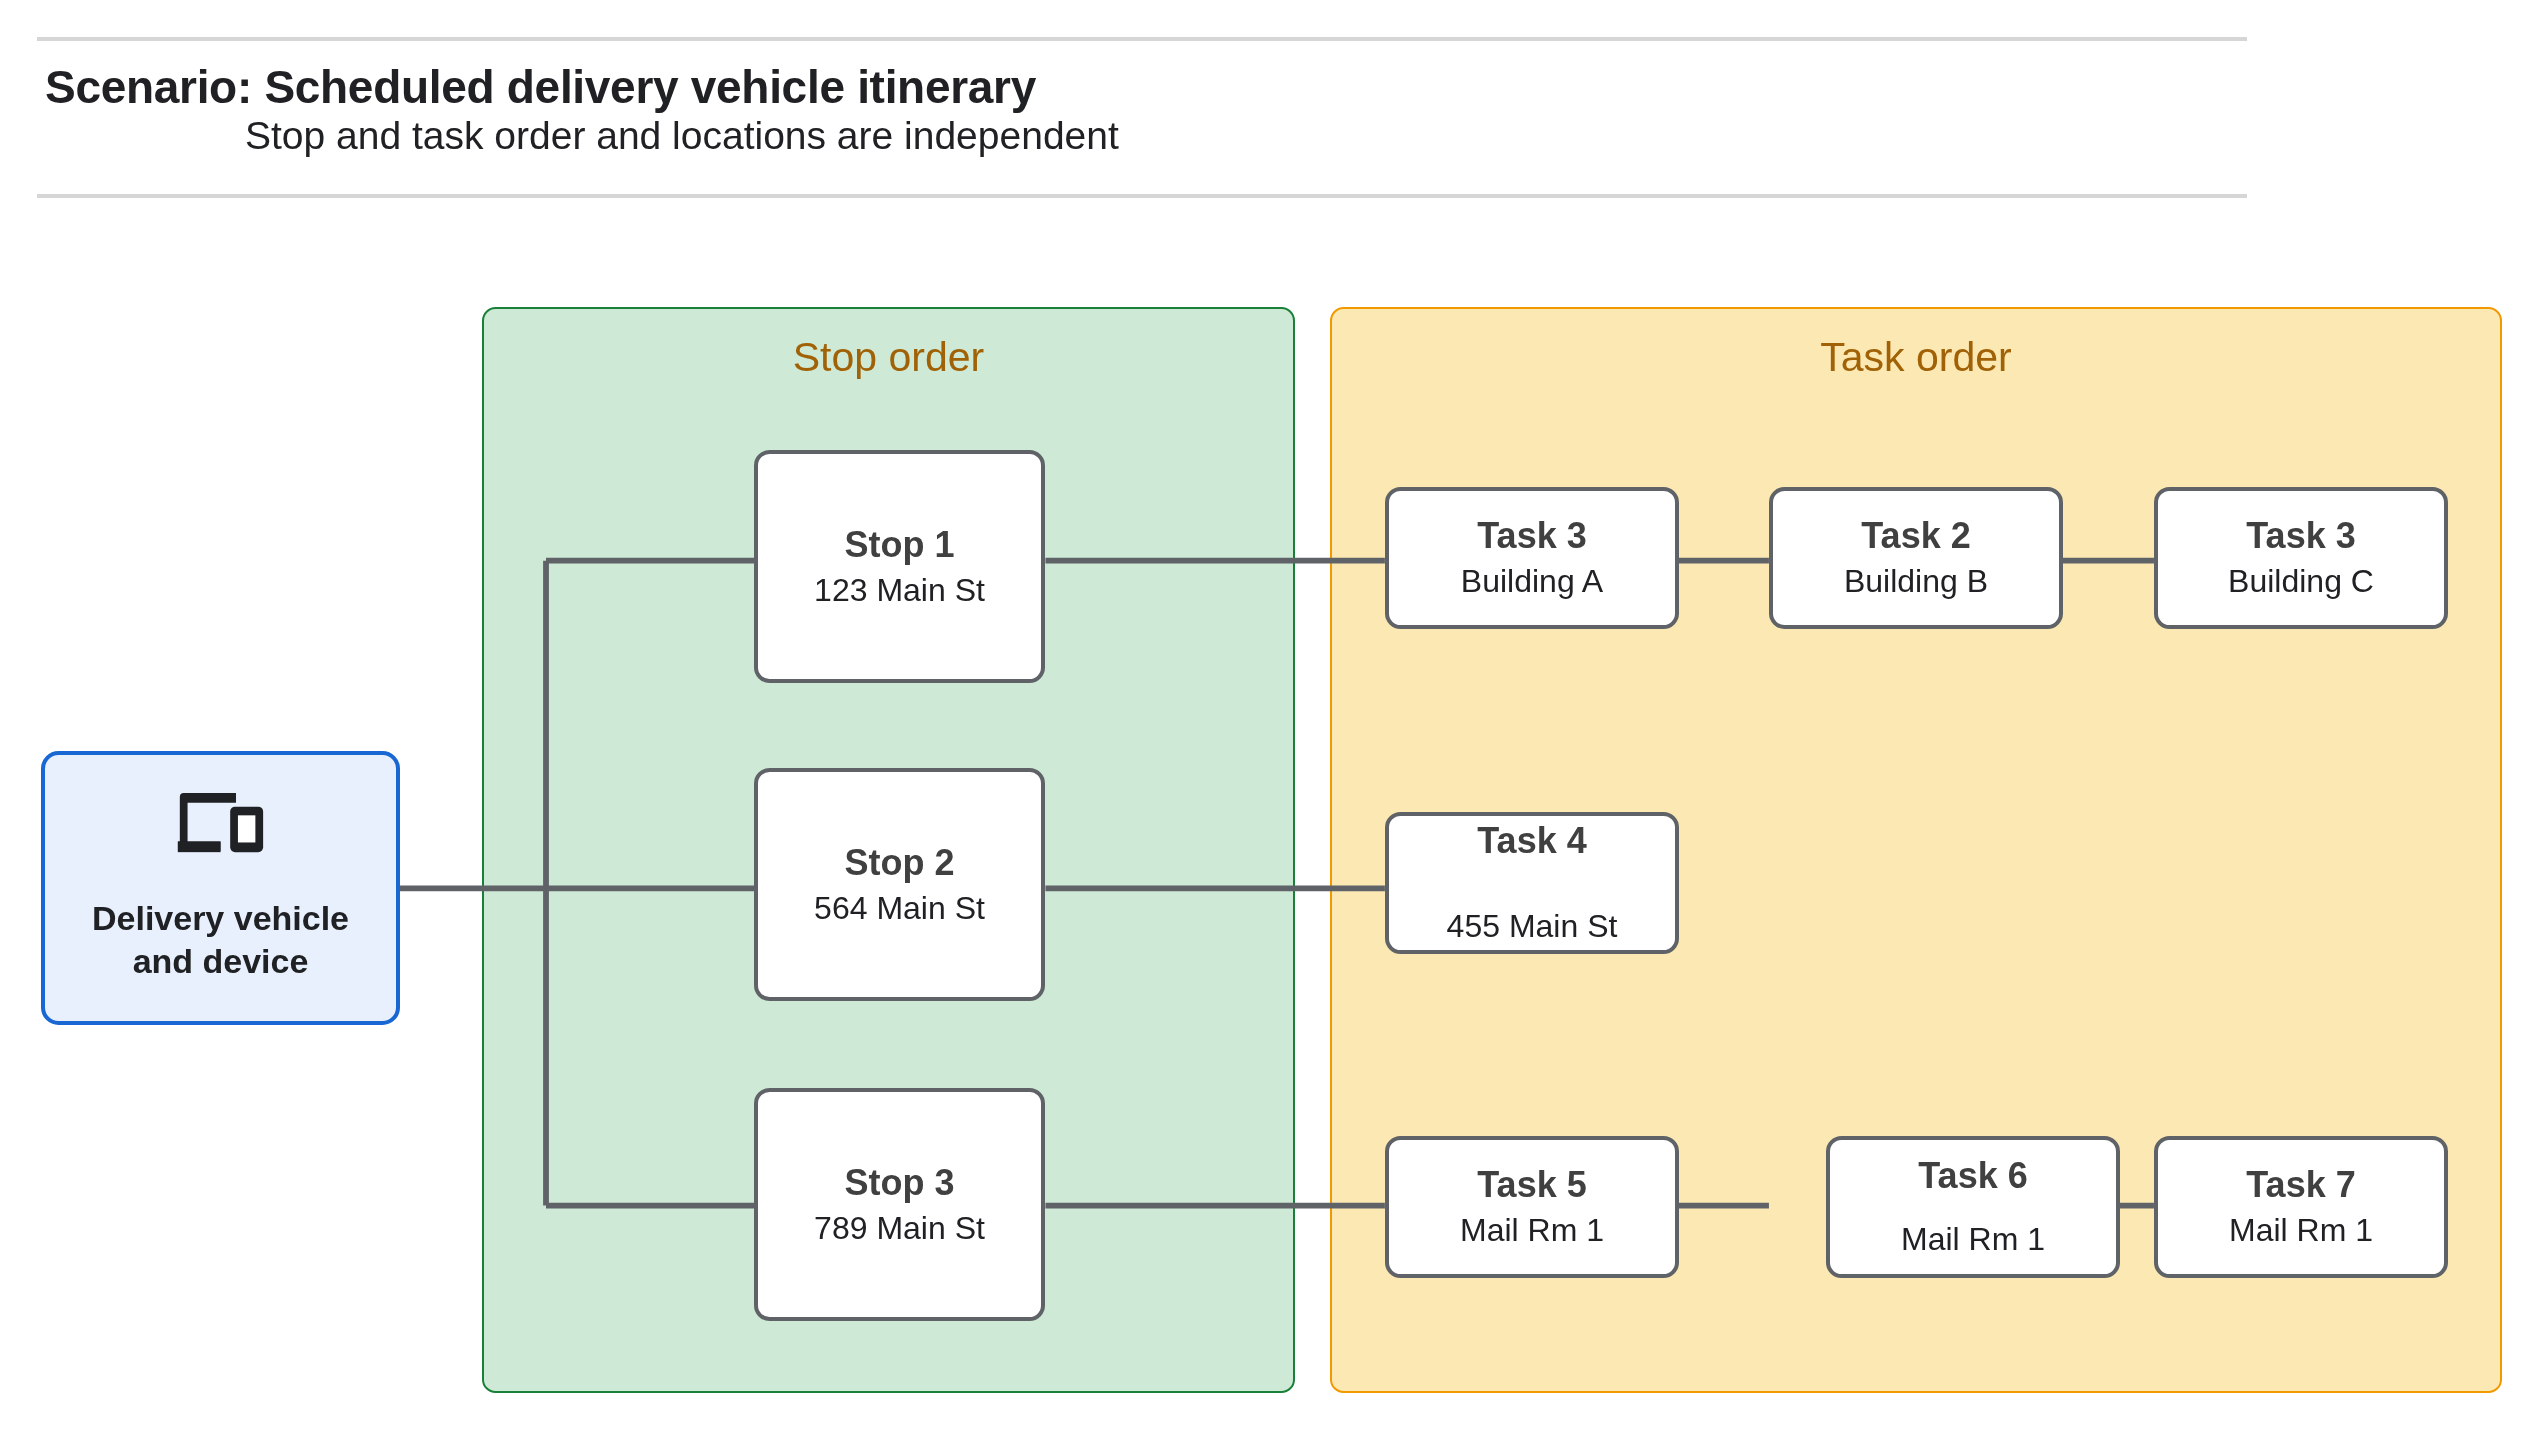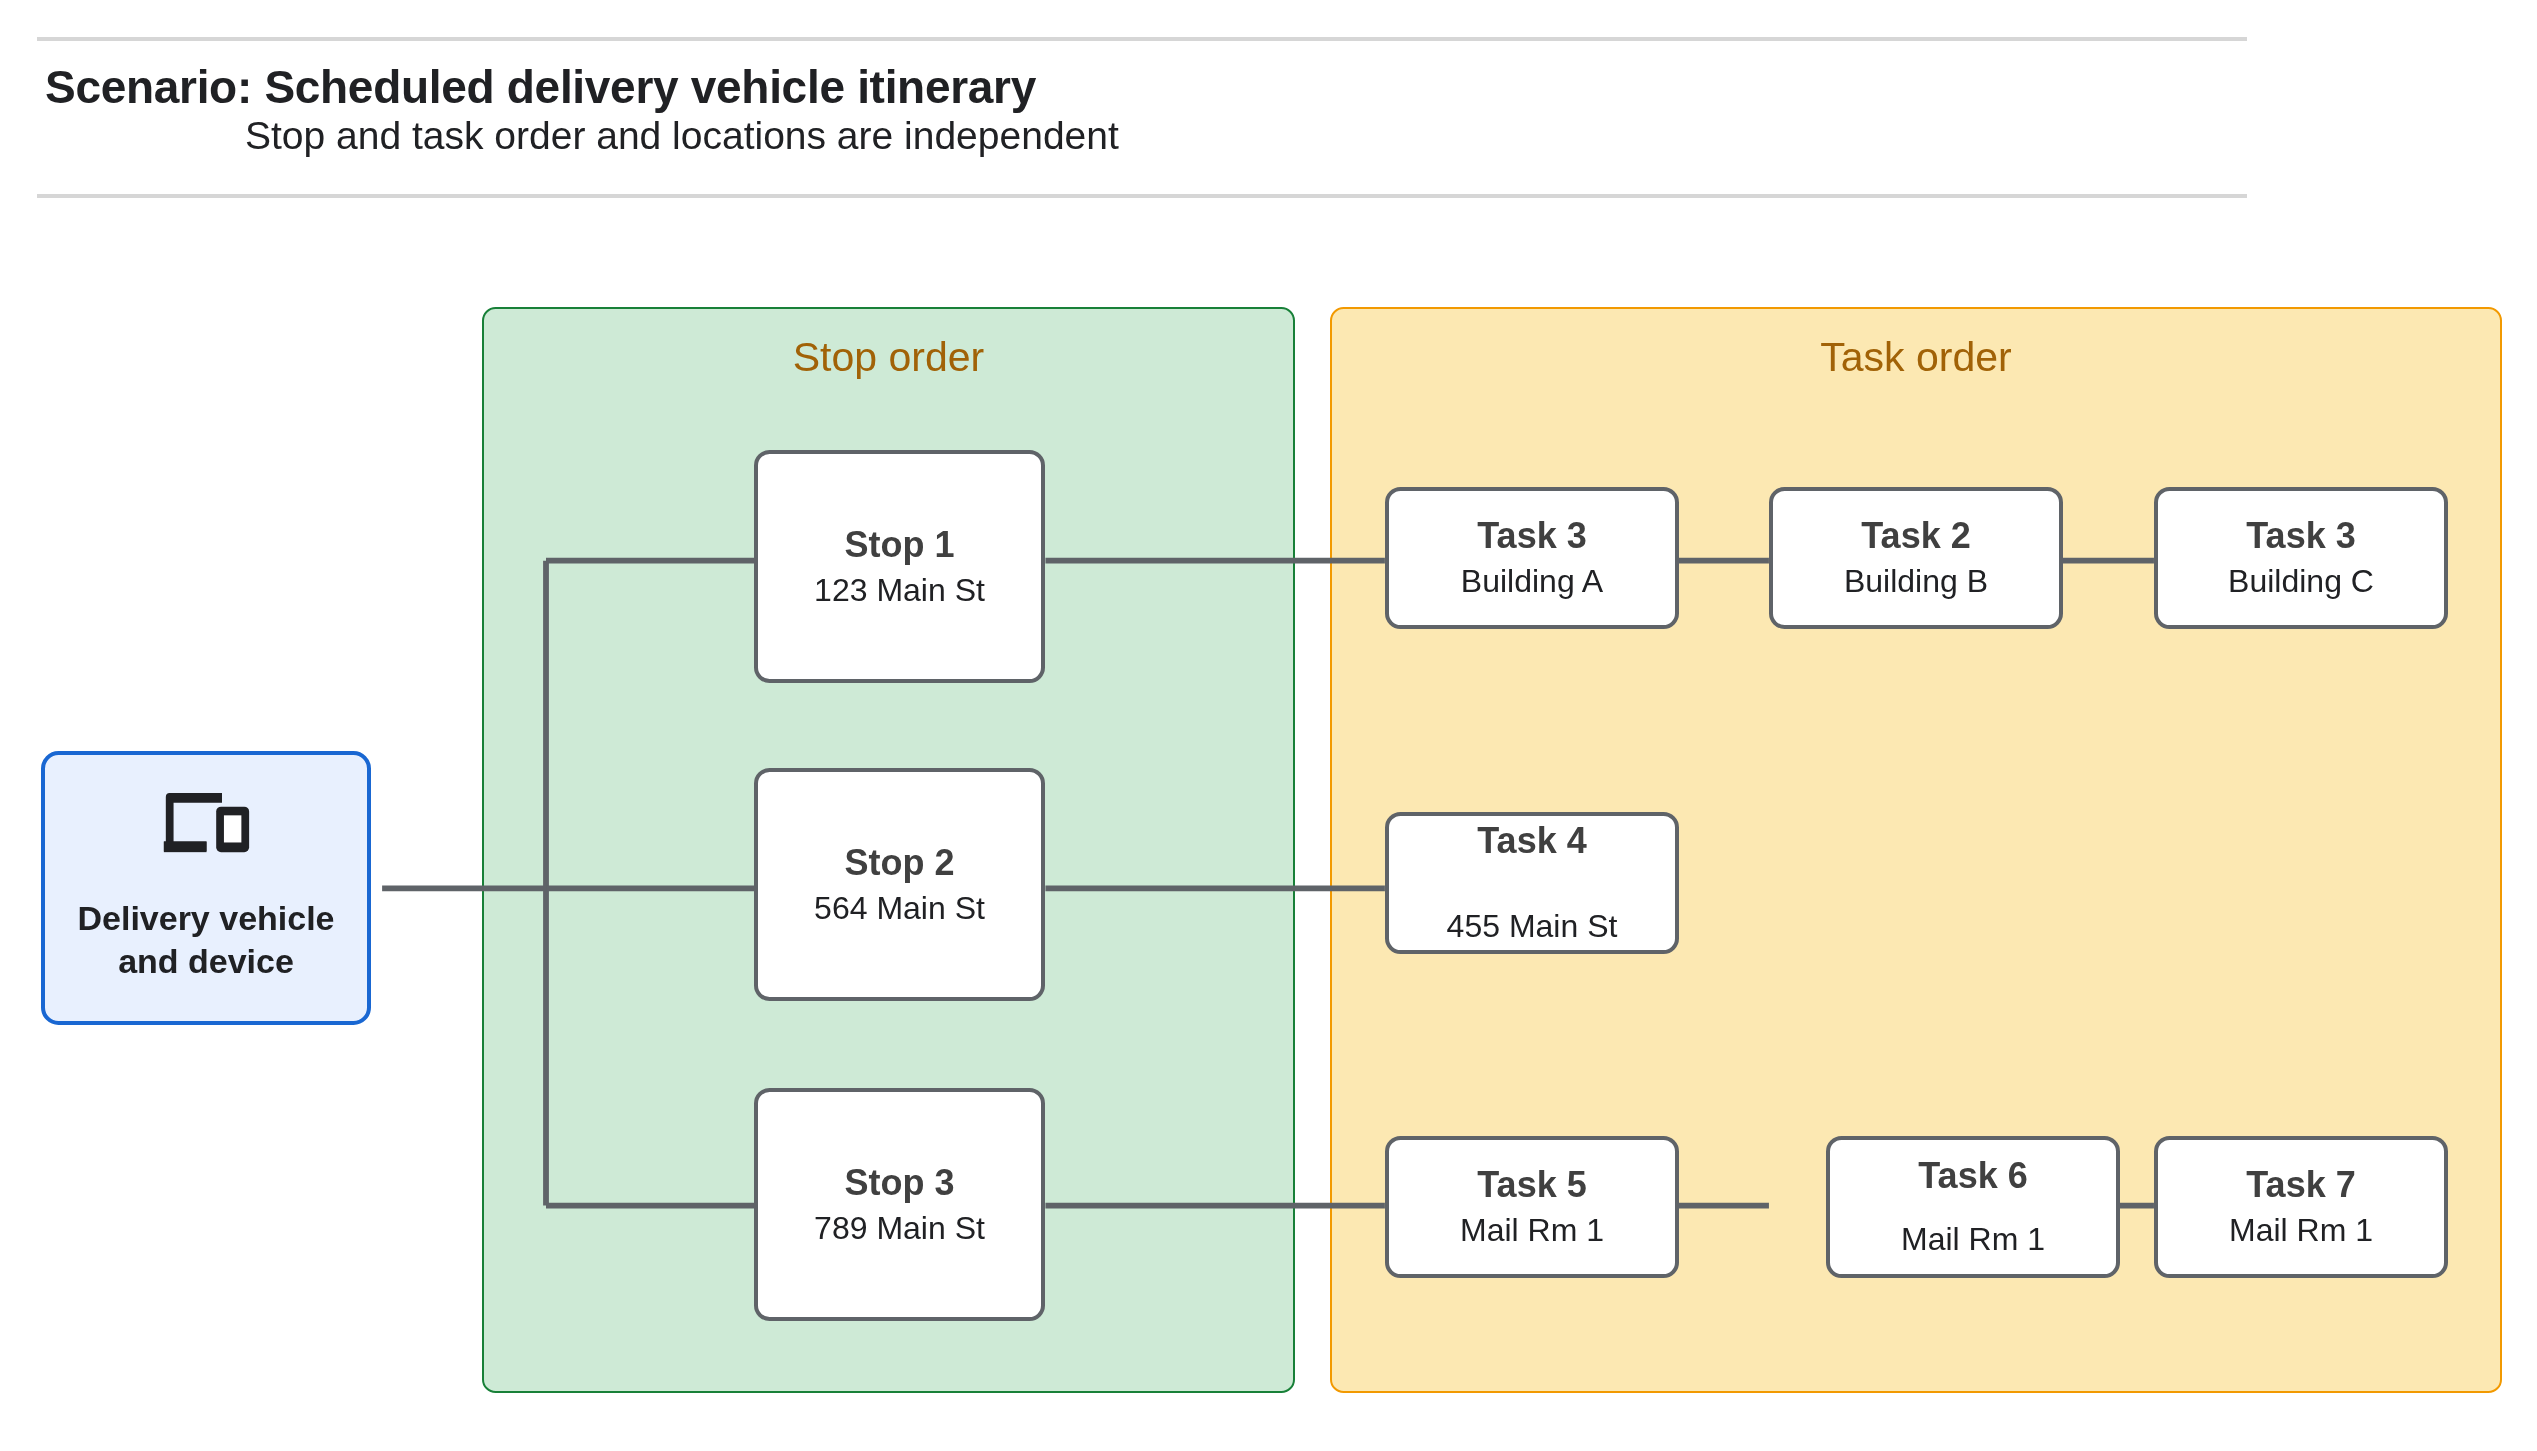--- a/index.html
+++ b/index.html
@@ -132,21 +132,21 @@
   #task-4 { left: 1385px; top: 812px; gap: 40px; }
   #task-5 { left: 1385px; top: 1136px; }
   #task-6 { left: 1826px; top: 1136px; gap: 18px; }
   #task-7 { left: 2154px; top: 1136px; }
 
   
   #vehicle-box {
     position: absolute;
     left: 41px;
     top: 751px;
-    width: 330px;
+    width: 359px;
     height: 274px;
     box-sizing: border-box;
     background: #e8f0fe;
     border: 4.8px solid #1967d2;
     border-radius: 17.5px;
     display: flex;
     flex-direction: column;
     align-items: center;
     justify-content: center;
   }

